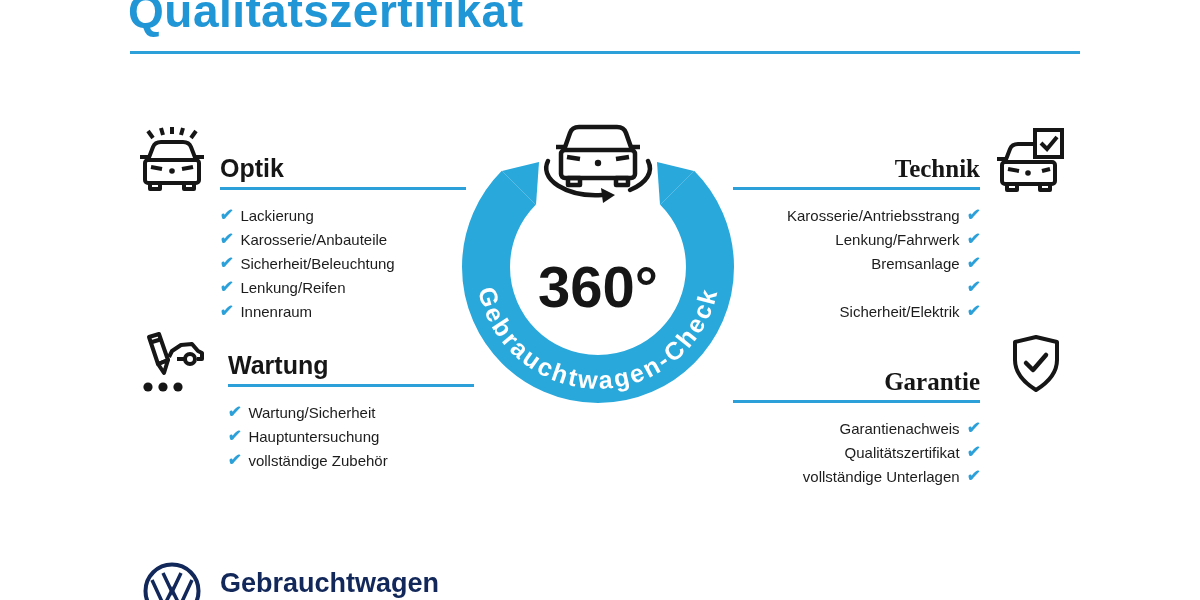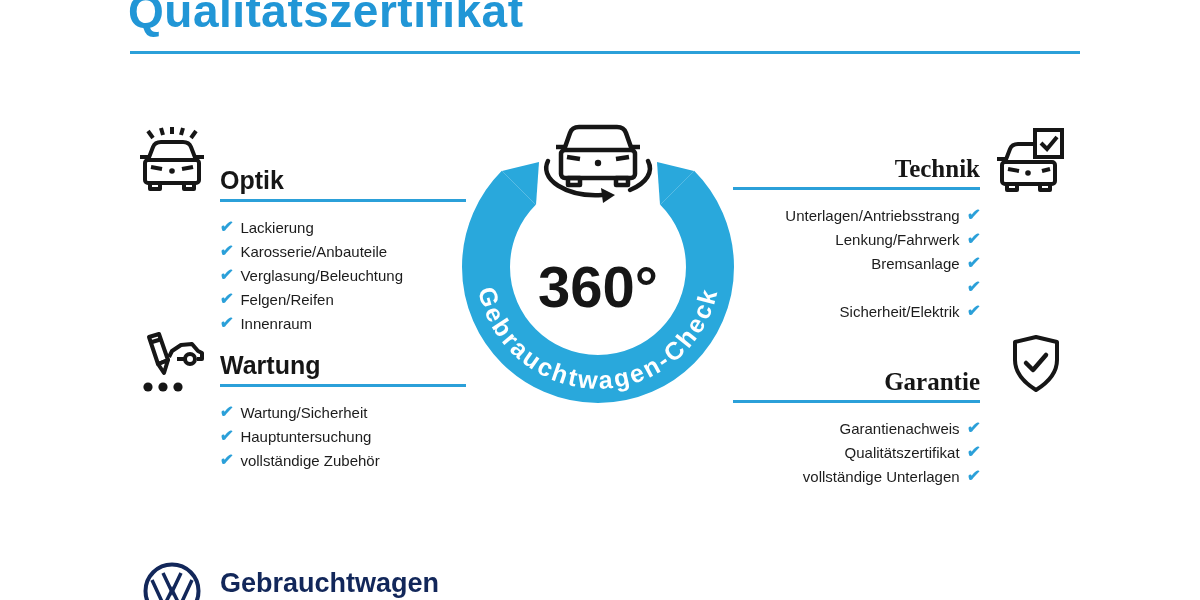--- a/index.html
+++ b/index.html
@@ -41,39 +41,39 @@
     <path d="M 11 35 L 16 22 Q 18 17 24 17 L 46 17 Q 52 17 54 22 L 59 35"></path>
     <rect x="8" y="35" width="54" height="23" rx="3"></rect>
     <rect x="13" y="58" width="10" height="6"></rect>
     <rect x="47" y="58" width="10" height="6"></rect>
     <path d="M 14 42 L 25 44"></path>
       <path d="M 56 42 L 45 44"></path>
   </g>
   <circle cx="35" cy="46" r="2.8" fill="#161616"></circle>
 </svg>
 
-<div class="abs section left" style="left:220px;top:167px">
+<div class="abs section left" style="left:220px;top:155px">
   <h2 class="sec-title">Optik</h2>
   <div class="sec-rule"></div>
   <div class="sec-items">
     <div class="row">
         <span class="chk">✔</span>
         <span>Lackierung</span>
       </div>
     <div class="row">
         <span class="chk">✔</span>
         <span>Karosserie/Anbauteile</span>
       </div>
     <div class="row">
         <span class="chk">✔</span>
-        <span>Verglasung/Beleuchtung</span>
-      </div>
-    <div class="row">
-        <span class="chk">✔</span>
-        <span>Felgen/Reifen</span>
+        <span>Sicherheit/Beleuchtung</span>
+      </div>
+    <div class="row">
+        <span class="chk">✔</span>
+        <span>Lenkung/Reifen</span>
       </div>
     <div class="row">
         <span class="chk">✔</span>
         <span>Innenraum</span>
       </div>
   </div>
 </div>
 
 <svg class="abs" style="left:135px;top:328px" width="72" height="70" viewBox="0 0 72 70">
   <g stroke="#161616" stroke-width="4" fill="none" stroke-linejoin="round">
@@ -82,21 +82,21 @@
     <path d="M 17 14 L 27 11"></path>
     <path d="M 34 29 L 37 23 L 46 17 L 57 16 L 63 23 L 67 25 L 67 31 L 62 31"></path>
     <path d="M 42 31 L 49 31"></path>
   </g>
   <circle cx="55" cy="31" r="5" stroke="#161616" stroke-width="4" fill="none"></circle>
   <circle cx="13" cy="59" r="4.6" fill="#161616"></circle>
   <circle cx="28" cy="59" r="4.6" fill="#161616"></circle>
   <circle cx="43" cy="59" r="4.6" fill="#161616"></circle>
 </svg>
 
-<div class="abs section left" style="left:220px;top:352px">
+<div class="abs section left" style="left:228px;top:352px">
   <h2 class="sec-title">Wartung</h2>
   <div class="sec-rule"></div>
   <div class="sec-items">
     <div class="row">
         <span class="chk">✔</span>
         <span>Wartung/Sicherheit</span>
       </div>
     <div class="row">
         <span class="chk">✔</span>
         <span>Hauptuntersuchung</span>
@@ -121,21 +121,21 @@
   <circle cx="31" cy="45" r="2.8" fill="#161616"></circle>
   <rect x="38" y="2" width="27" height="27" fill="#ffffff" stroke="#161616" stroke-width="4"></rect>
   <path d="M 44 15 L 50 21 L 60 9" stroke="#161616" stroke-width="4" fill="none"></path>
 </svg>
 
 <div class="abs section right" style="left:733px;top:155px;width:247px">
   <h2 class="sec-title">Technik</h2>
   <div class="sec-rule"></div>
   <div class="sec-items">
     <div class="row">
-        <span>Unterlagen/Antriebsstrang</span>
+        <span>Karosserie/Antriebsstrang</span>
         <span class="chk">✔</span>
       </div>
     <div class="row">
         <span>Lenkung/Fahrwerk</span>
         <span class="chk">✔</span>
       </div>
     <div class="row">
         <span>Bremsanlage</span>
         <span class="chk">✔</span>
       </div>

